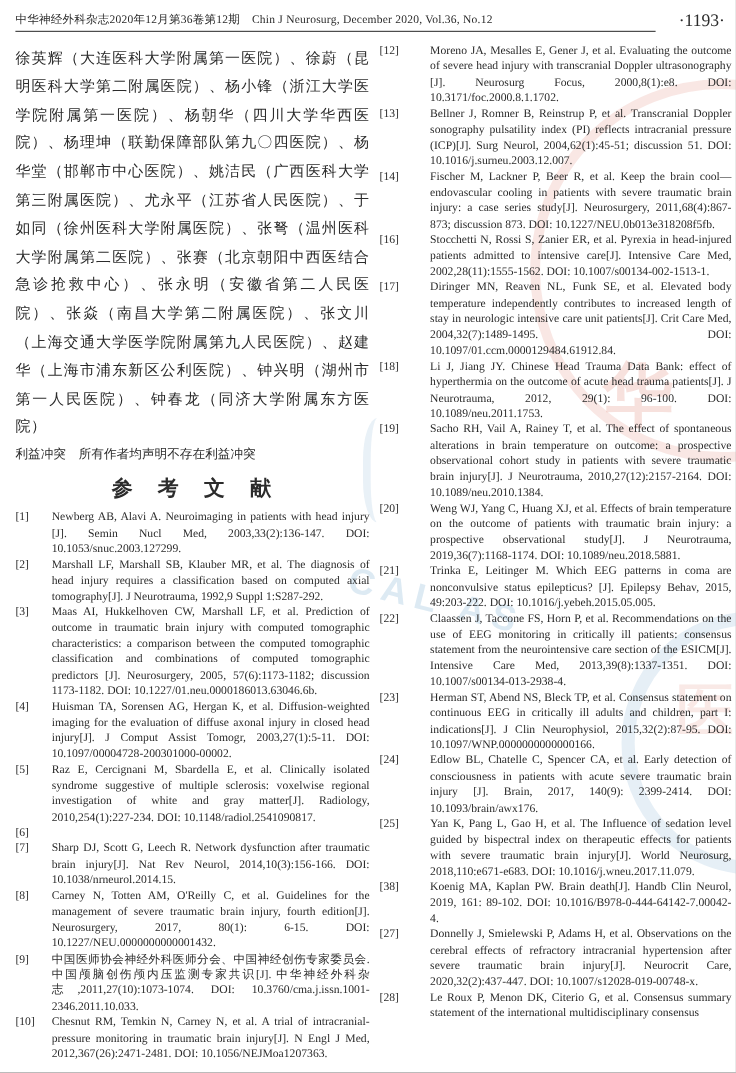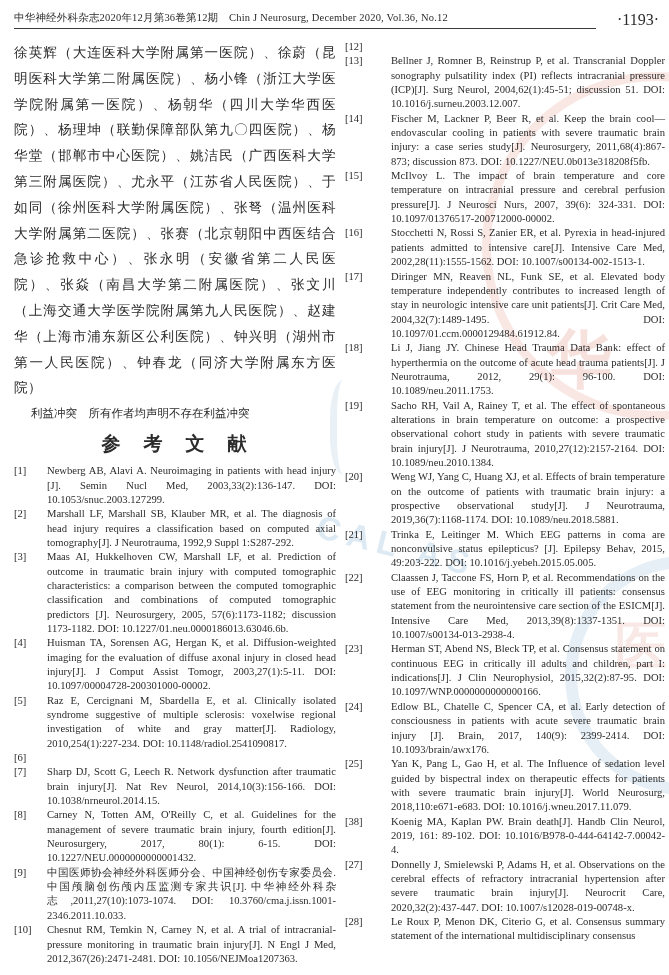--- a/index.html
+++ b/index.html
@@ -14,21 +14,21 @@
   .header-page{position:absolute; right:10px; top:11px; font-size:16px;}
   .header-rule{position:absolute; left:14px; top:28px; width:582px; border-top:1.2px solid #3a3a3a; height:0;}
   
   .col{position:absolute; top:40px;}
   .col-left{left:14px; width:322px;}
   .col-right{left:345px; width:320px;}
   .authors{
     margin:0; font-size:13.6px; line-height:25.8px; text-align:justify;
     text-justify:inter-ideograph; letter-spacing:0.5px;
   }
-  .conflict{margin:4px 0 0 17px; font-size:11.5px; line-height:17px;}
+  .conflict{margin:4px 0 0 0; font-size:11.5px; line-height:17px;}
   .refs-heading{
     margin:9px 0 7px 0; font-size:19px; font-weight:600; text-align:center; letter-spacing:2px;
   }
   .refs{font-size:10.6px; line-height:14.35px;}
   .ref{display:flex; align-items:flex-start;}
   .ref-num{flex:none; white-space:nowrap;}
   .col-left .ref-num{width:33px;}
   .col-right .ref-num{width:46px;}
   .ref-text{flex:1; text-align:justify; word-break:break-word;}
   
@@ -104,32 +104,29 @@
           <span class="ref-num">[10]</span>
           <span class="ref-text">Chesnut RM, Temkin N, Carney N, et al. A trial of intracranial-pressure monitoring in traumatic brain injury[J]. N Engl J Med, 2012,367(26):2471-2481. DOI: 10.1056/NEJMoa1207363.</span>
         </div>
     </div>
   </div>
 
   <div class="col col-right">
     <div class="refs">
       <div class="ref">
           <span class="ref-num">[12]</span>
+          <span class="ref-text">Moreno JA, Mesalles E, Gener J, et al. Evaluating the outcome of severe head injury with transcranial Doppler ultrasonography [J]. Neurosurg Focus, 2000,8(1):e8. DOI: 10.3171/foc.2000.8.1.1702.</span>
         </div>
         <div class="ref">
           <span class="ref-num">[13]</span>
           <span class="ref-text">Bellner J, Romner B, Reinstrup P, et al. Transcranial Doppler sonography pulsatility index (PI) reflects intracranial pressure (ICP)[J]. Surg Neurol, 2004,62(1):45-51; discussion 51. DOI: 10.1016/j.surneu.2003.12.007.</span>
         </div>
         <div class="ref">
           <span class="ref-num">[14]</span>
           <span class="ref-text">Fischer M, Lackner P, Beer R, et al. Keep the brain cool—endovascular cooling in patients with severe traumatic brain injury: a case series study[J]. Neurosurgery, 2011,68(4):867-873; discussion 873. DOI: 10.1227/NEU.0b013e318208f5fb.</span>
-        </div>
-        <div class="ref">
-          <span class="ref-num">[15]</span>
-          <span class="ref-text">McIlvoy L. The impact of brain temperature and core temperature on intracranial pressure and cerebral perfusion pressure[J]. J Neurosci Nurs, 2007, 39(6): 324-331. DOI: 10.1097/01376517-200712000-00002.</span>
         </div>
         <div class="ref">
           <span class="ref-num">[16]</span>
           <span class="ref-text">Stocchetti N, Rossi S, Zanier ER, et al. Pyrexia in head-injured patients admitted to intensive care[J]. Intensive Care Med, 2002,28(11):1555-1562. DOI: 10.1007/s00134-002-1513-1.</span>
         </div>
         <div class="ref">
           <span class="ref-num">[17]</span>
           <span class="ref-text">Diringer MN, Reaven NL, Funk SE, et al. Elevated body temperature independently contributes to increased length of stay in neurologic intensive care unit patients[J]. Crit Care Med, 2004,32(7):1489-1495. DOI: 10.1097/01.ccm.0000129484.61912.84.</span>
         </div>
         <div class="ref">

